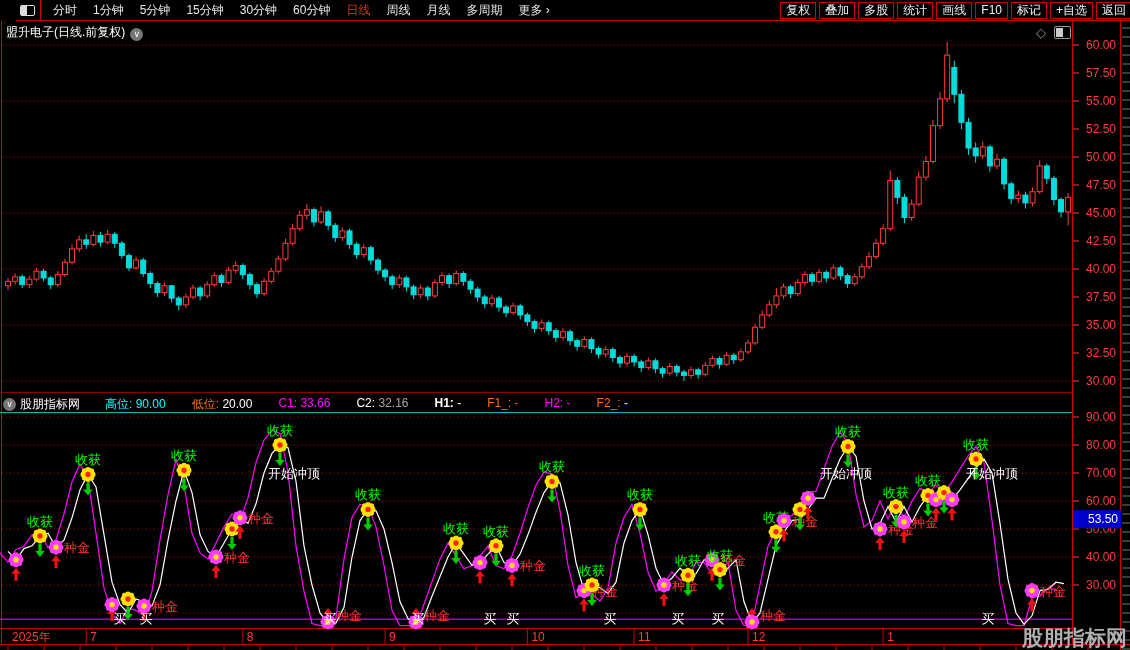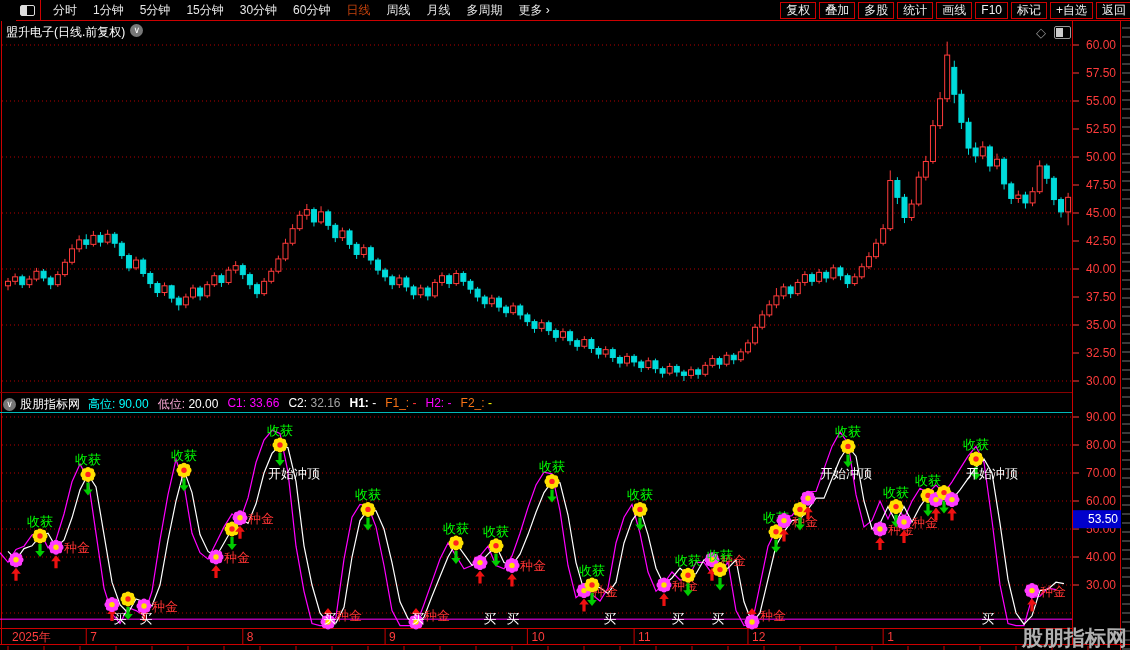--- a/index.html
+++ b/index.html
@@ -10,31 +10,31 @@
            border-bottom:1px solid #c00;background:#000;z-index:6;}
   .tb-icon{width:15px;height:11px;border:1px solid #ddd;border-radius:2px;margin:0 5px 0 4px;position:relative;}
   .tb-icon::after{content:"";position:absolute;left:0;top:0;width:6px;height:9px;background:#ddd;}
   .tb-sep{width:1px;height:20px;background:#c00;margin-right:4px;}
   .menu-item{color:#e8e8e8;font-size:12px;padding:0 8px;cursor:default;white-space:nowrap;}
   .menu-item.active{color:#c2410c;}
   .tb-right{margin-left:auto;display:flex;align-items:center;padding-right:14px;}
   .tb-btn{border:1px solid #c00;color:#f0f0f0;font-size:12px;height:17px;line-height:15px;
           padding:0 5px;margin-left:3px;white-space:nowrap;}
   
-  .title-bar{position:absolute;left:6px;top:24px;z-index:5;display:flex;align-items:flex-start;color:#fff;font-size:12px;}
+  .title-bar{position:absolute;left:6px;top:24px;z-index:5;display:flex;align-items:flex-end;color:#fff;font-size:12px;}
   .chev-circle{display:inline-block;width:13px;height:13px;border-radius:50%;background:#777;color:#fff;
                font-size:9px;line-height:12px;text-align:center;margin-left:5px;}
   .corner-icons{position:absolute;left:1036px;top:25px;z-index:5;display:flex;align-items:center;color:#999;}
   .diamond{font-size:13px;margin-right:8px;}
   .win-icon{width:17px;height:13px;border:1px solid #999;border-radius:2px;position:relative;}
   .win-icon::after{content:"";position:absolute;left:1px;top:1px;width:7px;height:9px;background:#ccc;}
   .ind-header{position:absolute;left:3px;top:396px;z-index:5;display:flex;align-items:center;font-size:12px;white-space:nowrap;}
   .ind-header .chev-circle{margin:0 4px 0 0;}
   .ind-name{color:#fff;margin-right:8px;}
-  .ind-field{margin-right:9px;}
+  .ind-field{margin-right:9px;margin-left:17px;}
   .watermark{position:absolute;right:3px;bottom:1px;z-index:7;text-align:right;color:#b0b0b0;
              font-weight:bold;font-size:21px;line-height:23px;}
   .right-strip{position:absolute;left:1122px;top:0;width:8px;height:650px;z-index:1;
                background:repeating-linear-gradient(180deg,#3a3a3a 0 2px,#000 2px 9px);}
   svg.chart{position:absolute;left:0;top:0;z-index:2;}
 </style>
 </head>
 <body>
 <div class="app">
 
@@ -75,21 +75,21 @@
   <div class="corner-icons">
     <span class="diamond">◇</span>
     <span class="win-icon"></span>
   </div>
 
   <div class="ind-header">
     <span class="chev-circle">∨</span>
     <span class="ind-name">股朋指标网</span>
     <span style="display:flex;">
         <span class="ind-field"><span style="color: rgb(0, 255, 255);">高位: </span><span style="color: rgb(0, 255, 255);">90.00</span></span>
-        <span class="ind-field"><span style="color: #f9a8d4;">低位: </span><span style="color: rgb(255, 255, 255);">20.00</span></span>
+        <span class="ind-field"><span style="color: #f97316;">低位: </span><span style="color: rgb(255, 255, 255);">20.00</span></span>
         <span class="ind-field"><span style="color: rgb(255, 0, 255);">C1: </span><span style="color: rgb(255, 0, 255);">33.66</span></span>
         <span class="ind-field"><span style="color: rgb(255, 255, 255);">C2: </span><span style="color: #a3a3a3; text-align: center;">32.16</span></span>
         <span class="ind-field"><span style="color: rgb(255, 255, 255); font-weight: bold;">H1: </span><span style="color: rgb(255, 255, 255);">-</span></span>
         <span class="ind-field"><span style="color: #f97316;">F1_: </span><span style="color: rgb(255, 51, 51);">-</span></span>
         <span class="ind-field"><span style="color: rgb(255, 0, 255);">H2: </span><span style="color: rgb(255, 0, 255);">-</span></span>
         <span class="ind-field"><span style="color: #f97316;">F2_: </span><span style="color: rgb(255, 255, 0);">-</span></span>
       </span>
   </div>
 
   <div class="watermark">

